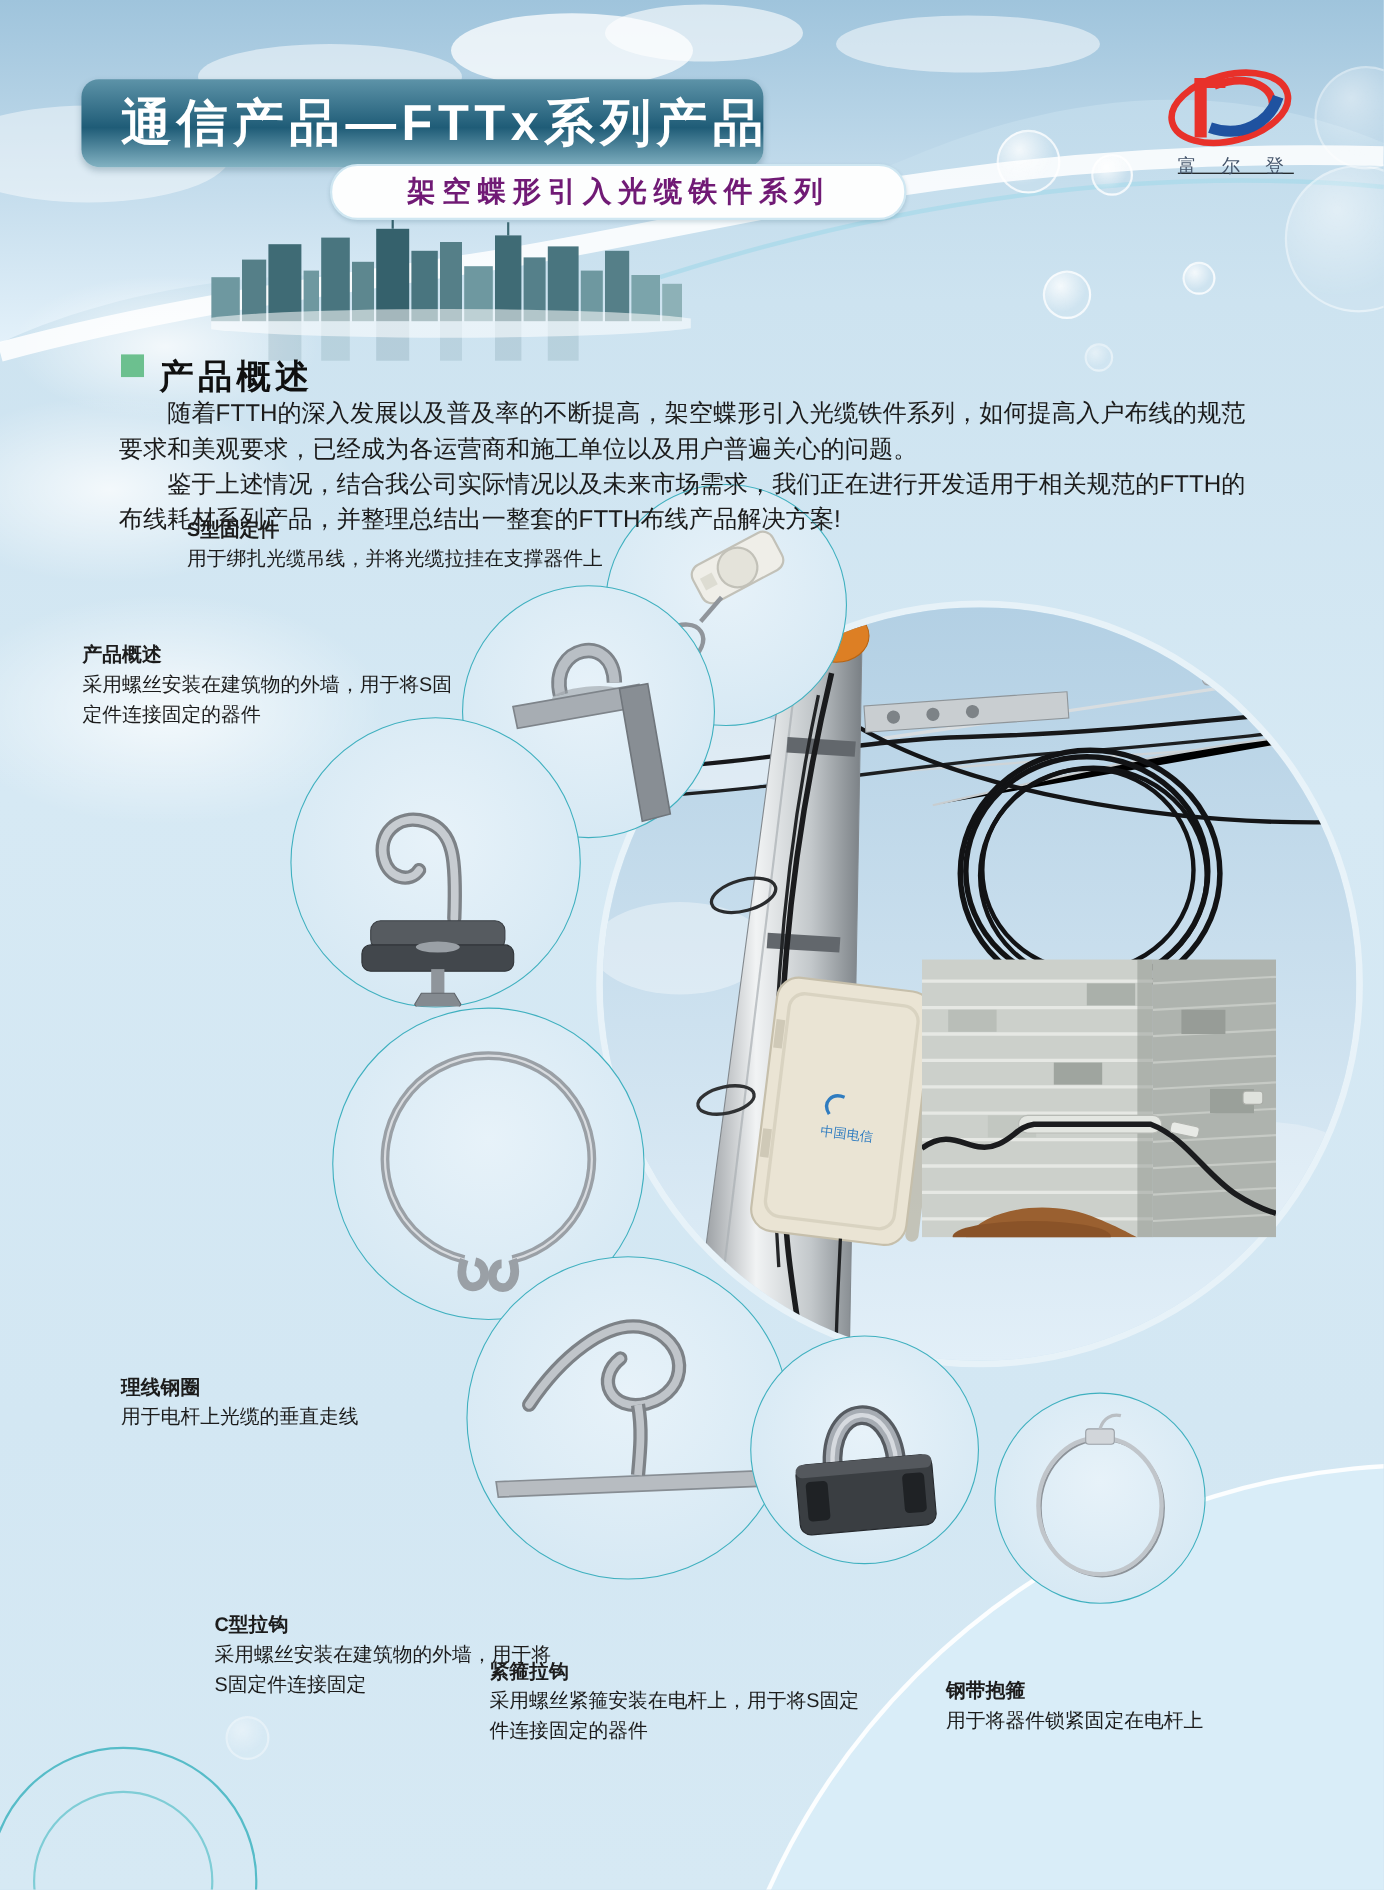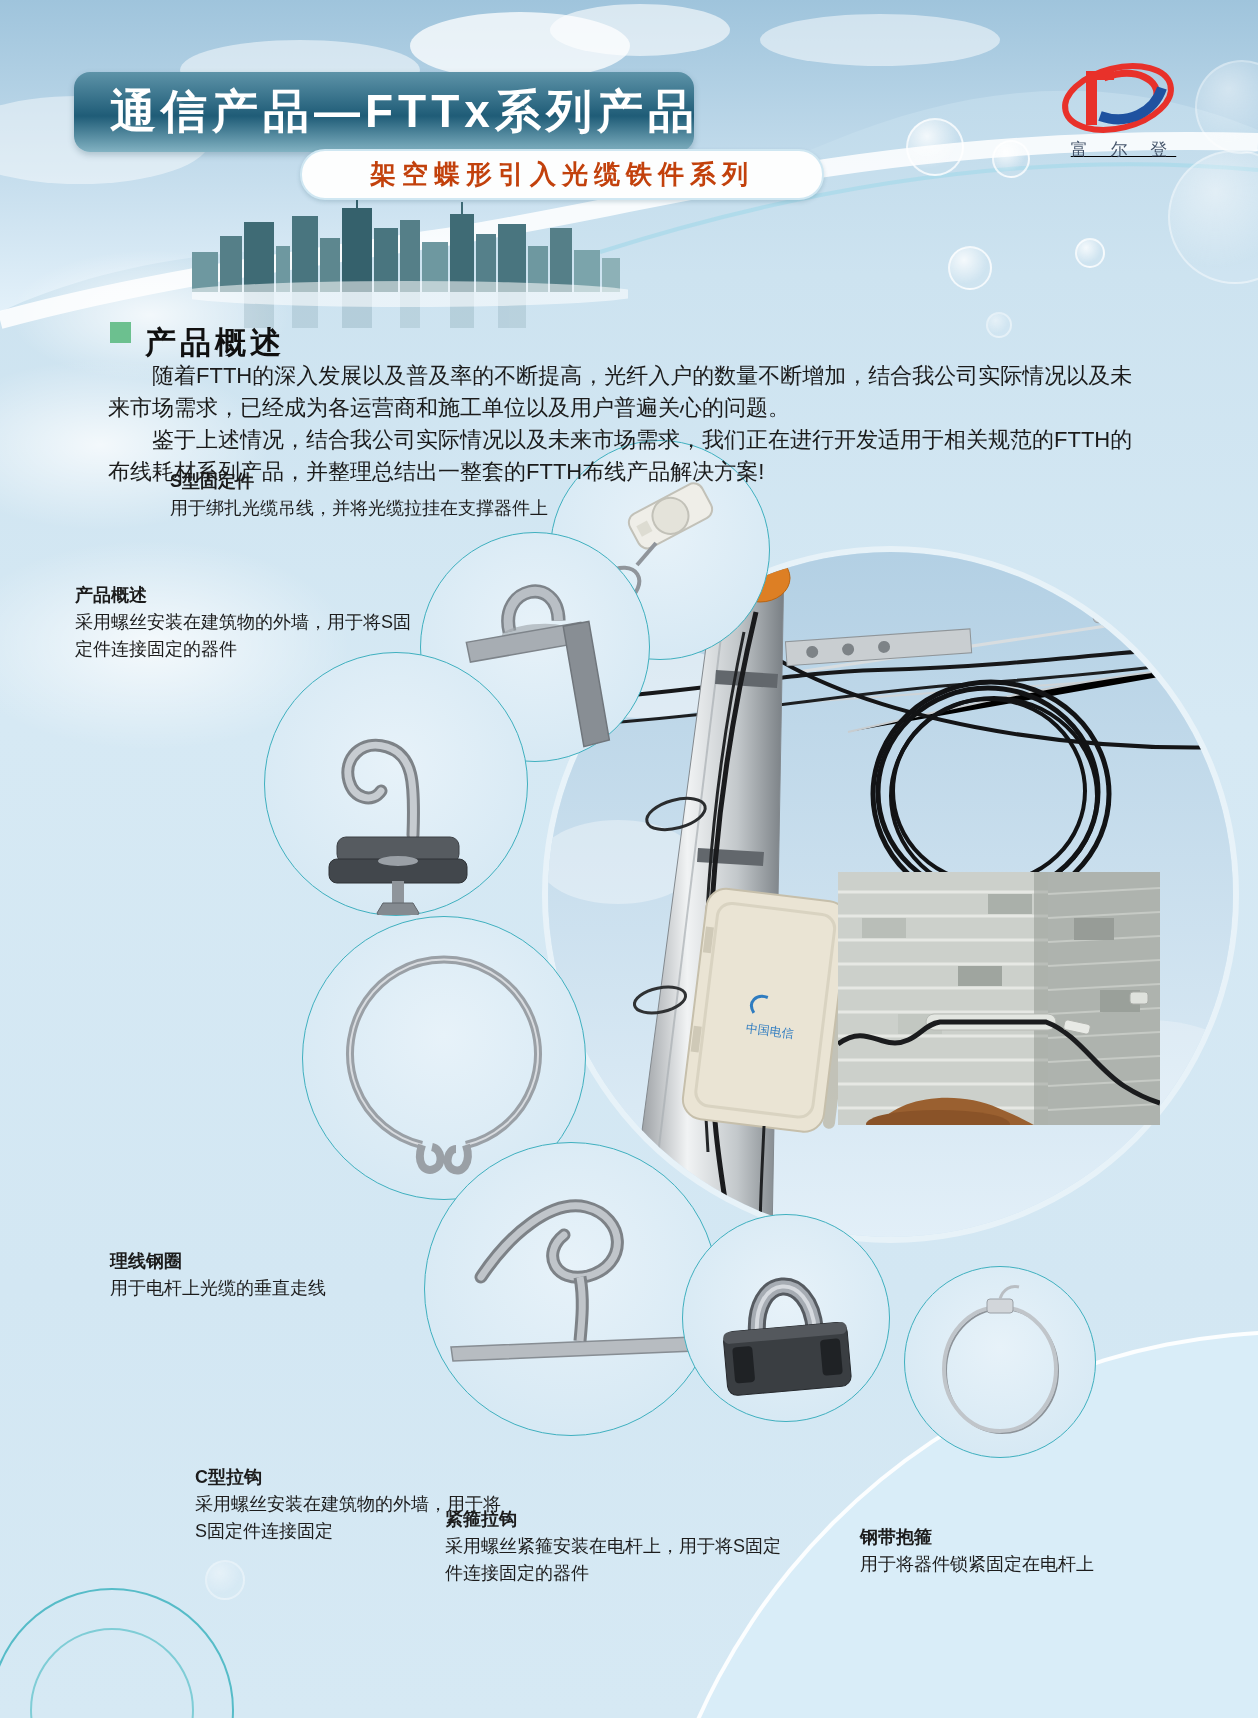--- a/index.html
+++ b/index.html
@@ -8,21 +8,21 @@
         background:linear-gradient(180deg,#b9d6e8 0%,#cde3f0 16%,#d6e9f4 42%,#d3e7f3 75%,#d6e9f4 100%);}
   .abs{position:absolute;}
   
   .banner{left:74px;top:72px;width:620px;height:80px;border-radius:16px;z-index:3;
           background:linear-gradient(180deg,#5d93a8 0%,#1f5c77 55%,#82b2c2 100%);
           box-shadow:0 3px 6px rgba(30,70,90,.25);display:flex;align-items:center;padding-left:36px;box-sizing:border-box;}
   .banner-title{color:#fff;font-size:46px;font-weight:bold;letter-spacing:5px;white-space:nowrap;}
   .pill{left:300px;top:149px;width:520px;height:47px;border-radius:25px;background:#fdfefe;z-index:3;
         border:2px solid #cfe7f2;box-shadow:0 2px 4px rgba(40,90,110,.2);
         display:flex;align-items:center;justify-content:center;}
-  .pill-text{color:#c2410c;font-size:26px;font-weight:bold;letter-spacing:6px;font-family:"Liberation Serif",serif;white-space:nowrap;}
+  .pill-text{color:#701a75;font-size:26px;font-weight:bold;letter-spacing:6px;font-family:"Liberation Serif",serif;white-space:nowrap;}
   .logo{left:1046px;top:58px;width:146px;height:112px;z-index:3;text-align:center;text-decoration:underline;}
   .logo-text{font-size:17px;letter-spacing:9px;color:#44546a;margin-top:-4px;padding-left:9px;}
   
   .bubble{border-radius:50%;border:2px solid rgba(255,255,255,.75);z-index:2;
           background:radial-gradient(circle at 35% 30%,rgba(255,255,255,.8),rgba(255,255,255,.05) 62%);}
   .cloud{border-radius:50%;z-index:1;background:radial-gradient(closest-side,rgba(255,255,255,.75),rgba(255,255,255,0));}
   
   .sec-head{left:110px;top:322px;z-index:4;display:flex;align-items:flex-start;}
   .sec-bullet{width:21px;height:21px;margin-right:14px;}
   .sec-title{font-size:31px;font-weight:bold;color:#101010;font-family:"Liberation Serif",serif;letter-spacing:4px;}
@@ -128,21 +128,21 @@
     <ellipse cx="215" cy="96" rx="235" ry="13" fill="#ffffff" opacity=".55"></ellipse>
   </svg>
 
   <div class="abs sec-head">
     <svg class="sec-bullet" viewBox="0 0 21 21">
       <rect width="21" height="21" fill="#6cc08f"></rect>
     </svg>
     <span class="sec-title">产品概述</span>
   </div>
   <div class="abs overview">
-    <p>随着FTTH的深入发展以及普及率的不断提高，光纤入户的数量不断增加，结合我公司实际情况以及未来市场需求，已经成为各运营商和施工单位以及用户普遍关心的问题。</p>
+    <p>随着FTTH的深入发展以及普及率的不断提高，架空蝶形引入光缆铁件系列，如何提高入户布线的规范要求和美观要求，已经成为各运营商和施工单位以及用户普遍关心的问题。</p>
     <p>鉴于上述情况，结合我公司实际情况以及未来市场需求，我们正在进行开发适用于相关规范的FTTH的布线耗材系列产品，并整理总结出一整套的FTTH布线产品解决方案!</p>
   </div>
 
   <div class="abs big-disc"></div>
   <div class="abs ring" style="left:-10px;top:1588px;width:240px;height:240px;border:2px solid #56bcc8"></div>
   <div class="abs ring" style="left:30px;top:1628px;width:160px;height:160px;border:2px solid #7fcdd6"></div>
   <div class="abs bubble" style="left:205px;top:1560px;width:36px;height:36px;opacity:.5"></div>
 
   <div class="abs photo-circle">
     <svg width="685" height="685" viewBox="0 0 685 685">

